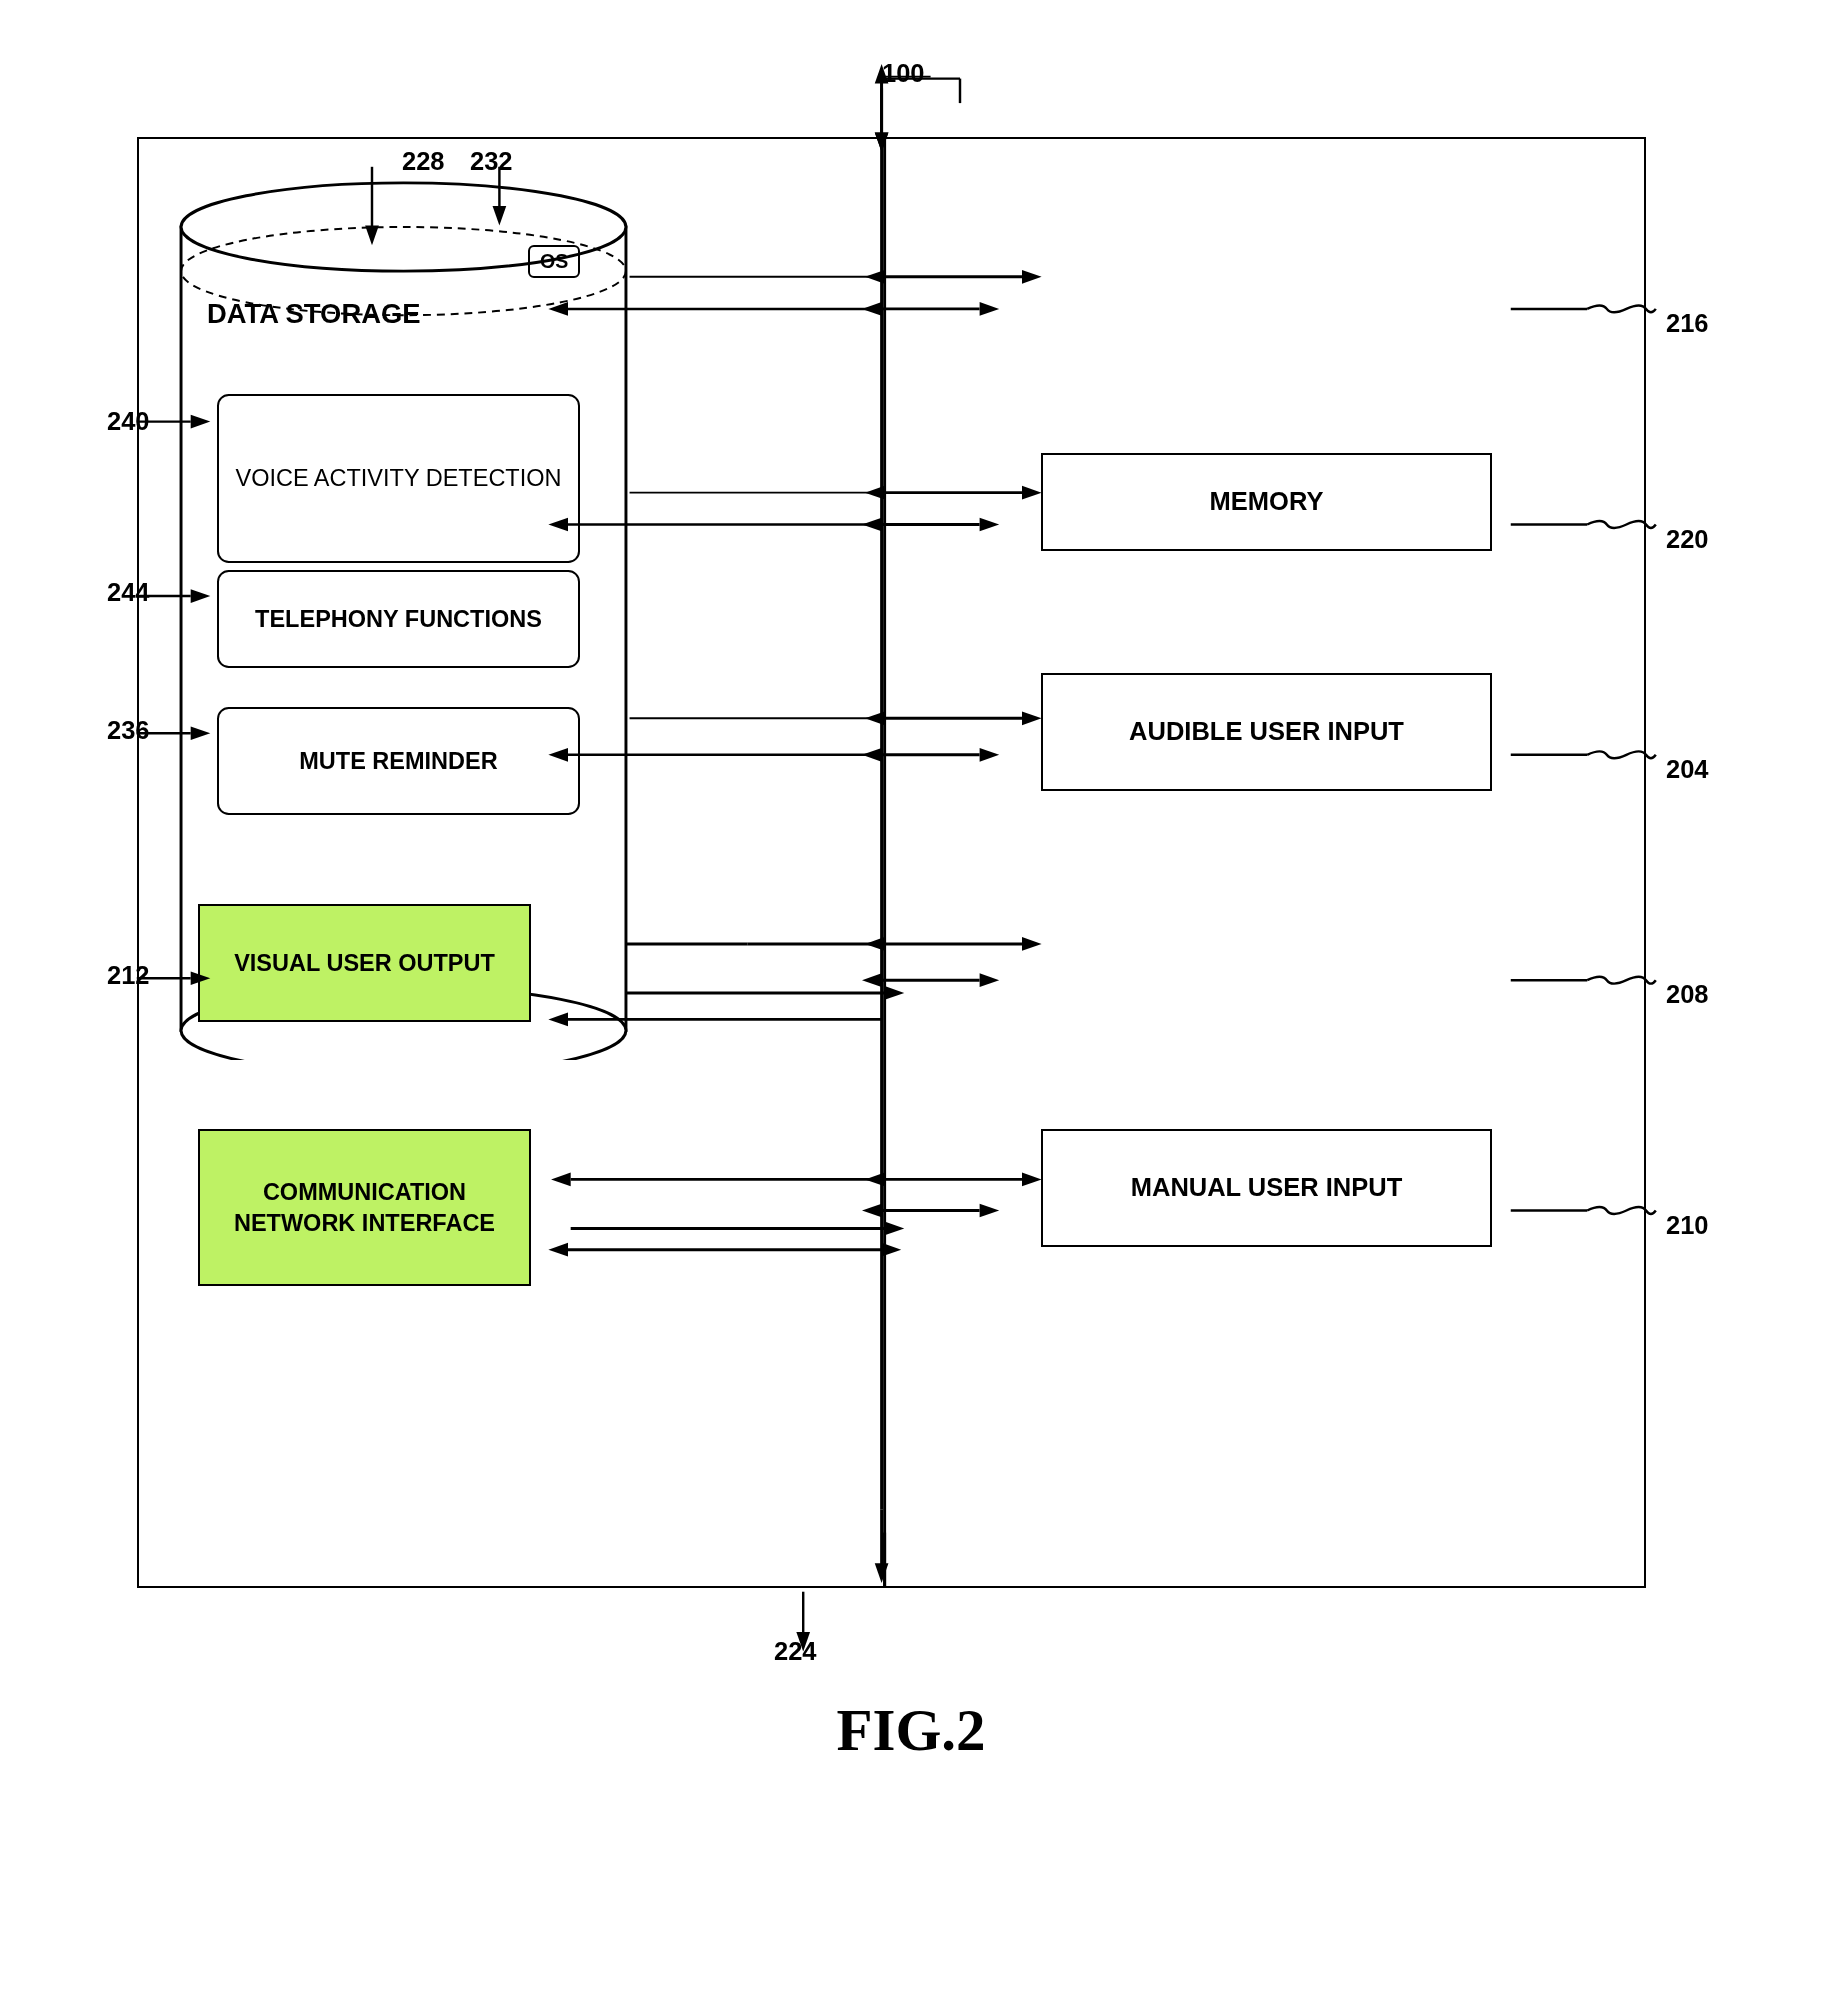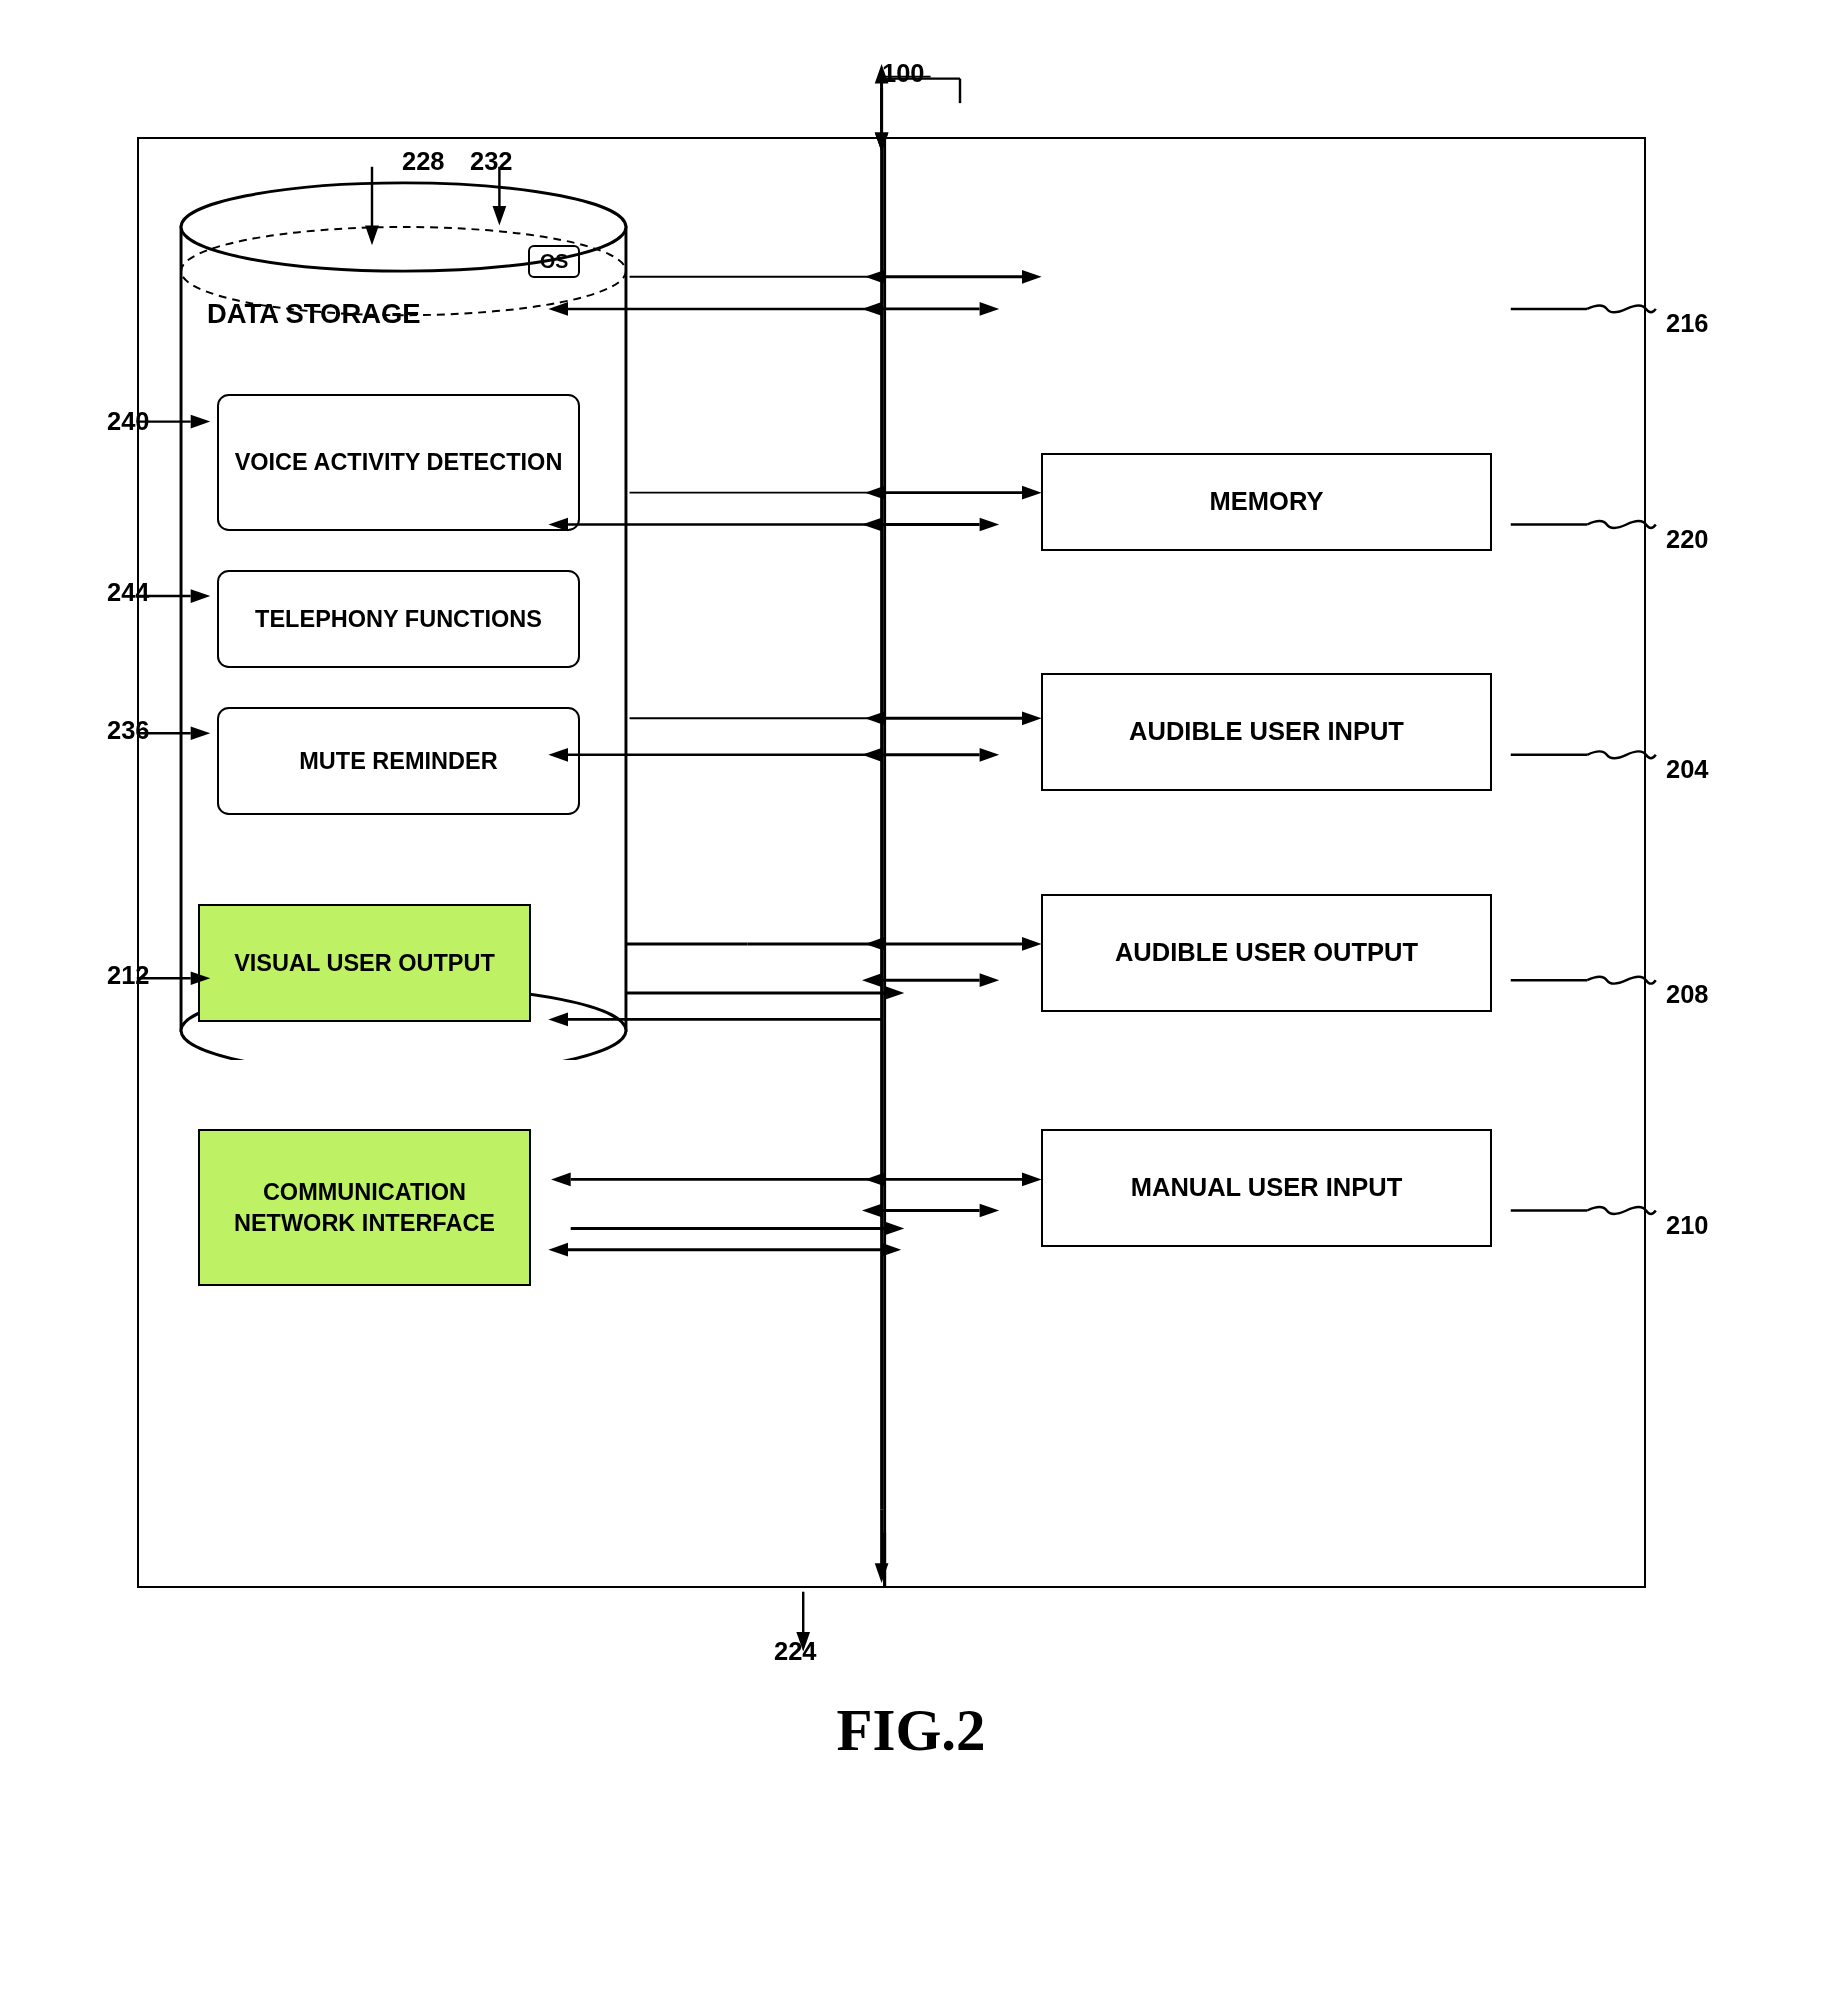--- a/index.html
+++ b/index.html
@@ -207,21 +207,21 @@
       </svg>
 
       
       <div style="position:absolute; top:118px; left:29px; font-size:27.4px; font-weight:bold; line-height:1.3;">DATA
 STORAGE</div>
 
       
       <div style="position:absolute; top:67px; right:49px; border:2px solid #000; border-radius:5.9px; padding:2.9px 9.8px; font-size:19.6px; font-weight:bold;">OS</div>
 
       
-      <div class="module-box vad-box" style="position:absolute; top:216px; left:39px; width:363px; height:137px; border:2px solid #000; border-radius:11.8px; display:flex; align-items:center; justify-content:center; text-align:center; font-size:23.5px; font-weight:bold; line-height:1.3;">VOICE
+      <div class="module-box vad-box" style="position:absolute; top:216px; left:39px; width:363px; height:169px; border:2px solid #000; border-radius:11.8px; display:flex; align-items:center; justify-content:center; text-align:center; font-size:23.5px; font-weight:normal; line-height:1.3;">VOICE
 ACTIVITY
 DETECTION</div>
 
       
       <div class="module-box telephony-box" style="position:absolute; top:392px; left:39px; width:363px; height:98px; border:2px solid #000; border-radius:11.8px; display:flex; align-items:center; justify-content:center; text-align:center; font-size:23.5px; font-weight:bold; line-height:1.3;">TELEPHONY
 FUNCTIONS</div>
 
       
       <div class="module-box mute-box" style="position:absolute; top:529px; left:39px; width:363px; height:108px; border:2px solid #000; border-radius:11.8px; display:flex; align-items:center; justify-content:center; text-align:center; font-size:23.5px; font-weight:bold; line-height:1.3;">MUTE
 REMINDER</div>
@@ -233,22 +233,20 @@
     <div class="left-module-box" style="position:absolute; top:990px; left:59px; width:333px; height:157px; border:2.9px solid #000; display:flex; align-items:center; justify-content:center; text-align:center; font-size:23.5px; font-weight:bold; line-height:1.3;">COMMUNICATION
 NETWORK
 INTERFACE</div>
 
 
     <div class="right-box" style="position:absolute; top:314px; left:902px; width:451px; height:98px;">MEMORY</div>
 
     <div class="right-box" style="position:absolute; top:534px; left:902px; width:451px; height:118px;">AUDIBLE USER
 INPUT</div>
 
-    <div class="right-box" style="position:absolute; top:755px; left:902px; width:451px; height:118px;">AUDIBLE USER
-OUTPUT</div>
 
     <div class="right-box" style="position:absolute; top:990px; left:902px; width:451px; height:118px;">MANUAL USER
 INPUT</div>
 
   </div>
 
   <svg style="position:absolute; top:0; left:0; width:1666px; height:1764px; pointer-events:none;" viewBox="0 0 1700 1800" width="1666" height="1764">
 
     <line x1="820" y1="30" x2="820" y2="80" stroke="#000" stroke-width="3"></line>
     <polygon points="813,75 820,95 827,75" fill="#000"></polygon>

